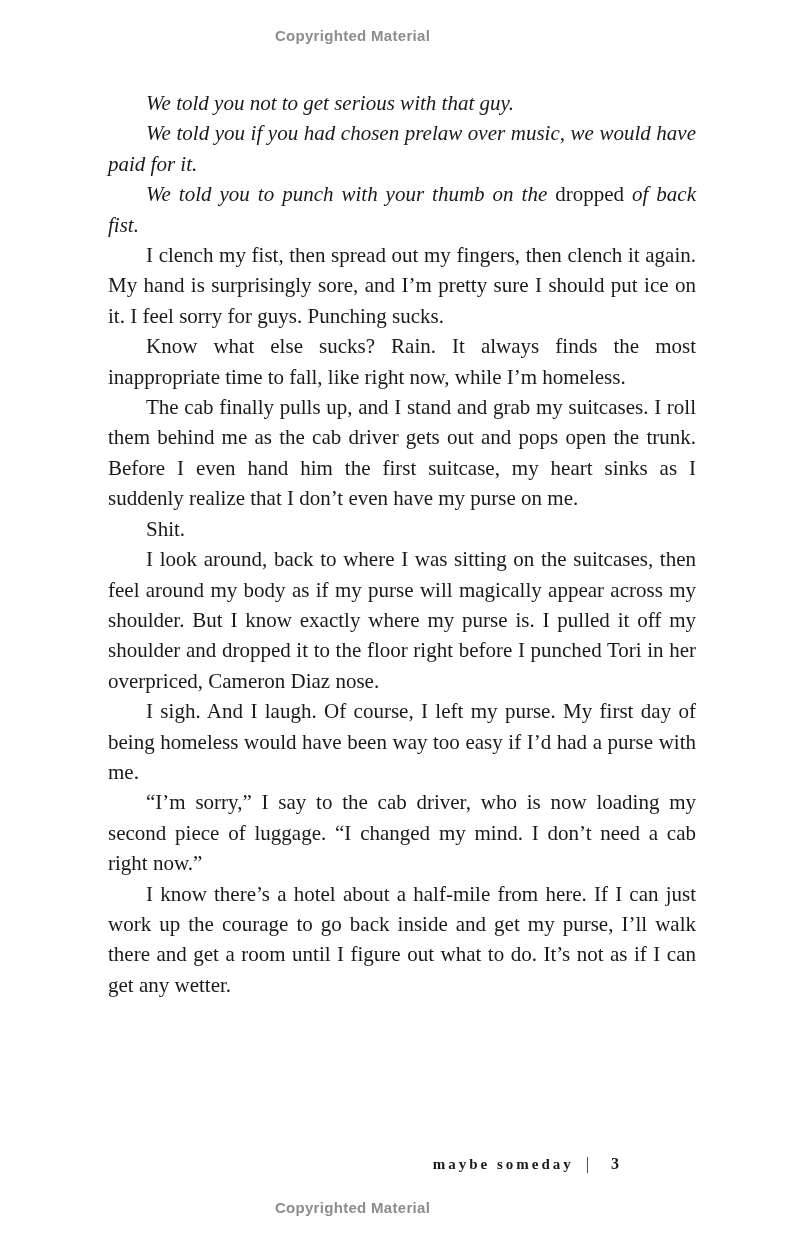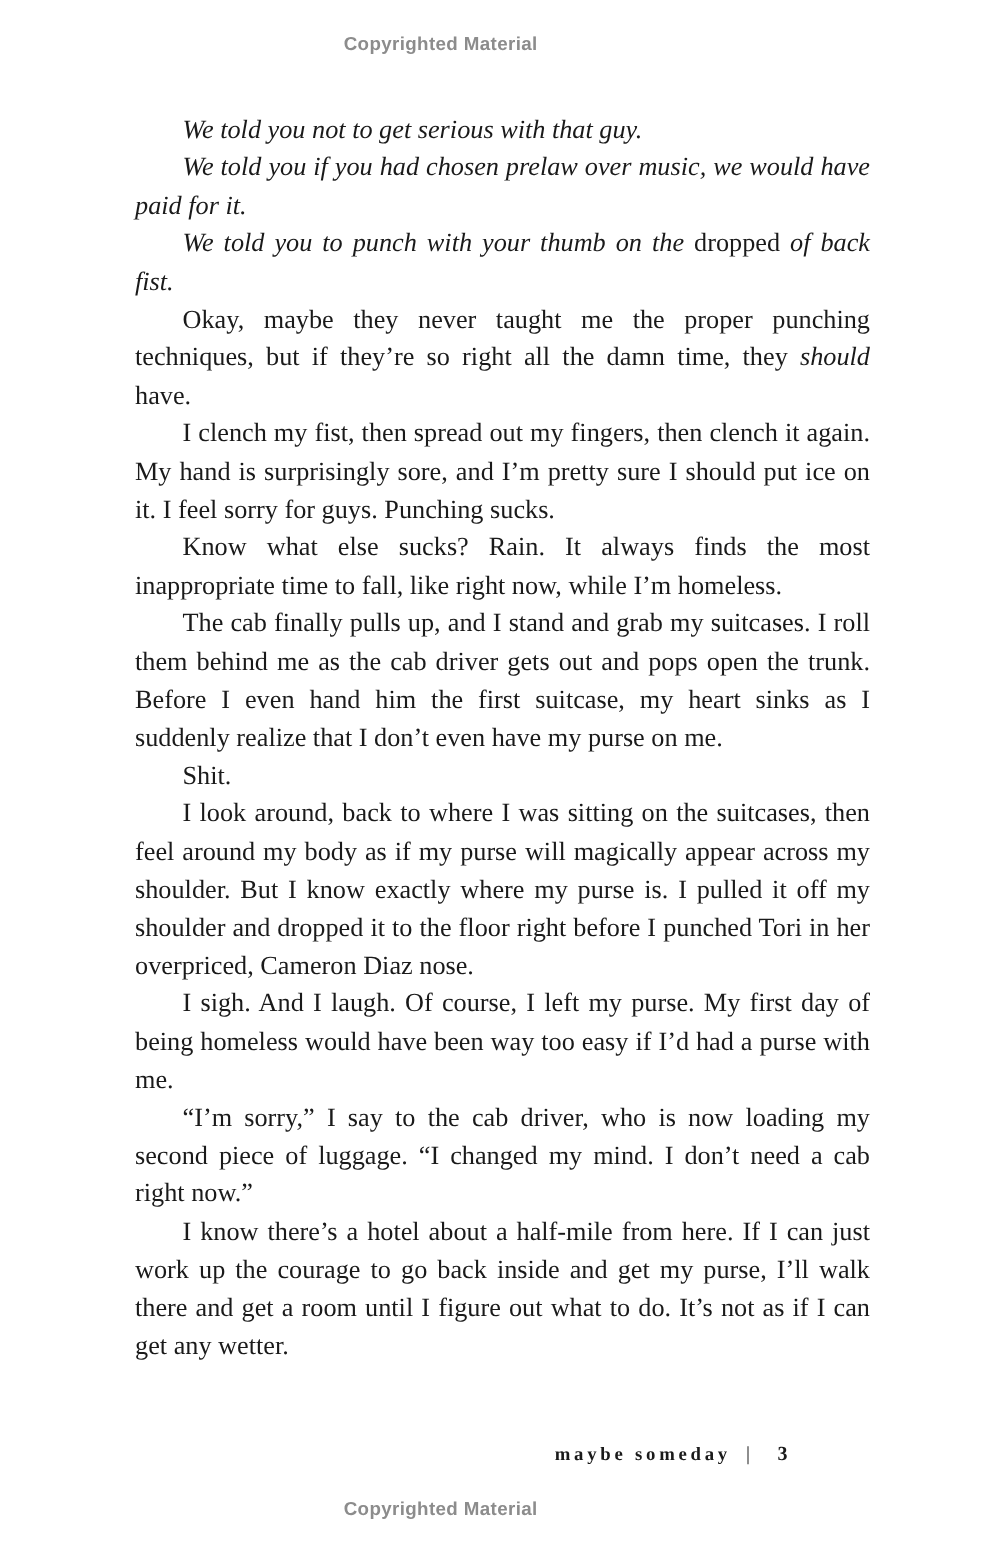--- a/index.html
+++ b/index.html
@@ -42,21 +42,21 @@
     margin: 0;
     padding: 0;
     text-indent: 38px;
   }
   .body-text em {
     font-style: italic;
   }
   .footer {
     position: absolute;
     top: 1155px;
-    right: 75px;
+    right: 86px;
     display: flex;
     align-items: baseline;
     color: #1a1a1a;
     font-family: "Liberation Serif", serif;
     font-weight: 700;
     font-size: 15px;
   }
   .footer .title { letter-spacing: 3px; }
   .footer .sep {
     margin-left: 12px;
@@ -70,21 +70,20 @@
 <body>
 
 <div class="page" style="background: rgb(255, 255, 255);">
 
   <div class="notice top" style="color: rgb(140, 140, 140);">Copyrighted Material</div>
 
   <div class="body-text" style="color: rgb(26, 26, 26);">
       <p><em>We told you not to get serious with that guy.</em></p>
       <p><em>We told you if you had chosen prelaw over music, we would have paid for it.</em></p>
       <p><em>We told you to punch with your thumb on the </em><span>dropped</span><em> of back fist.</em></p>
-      <p><span>Okay, maybe they never taught me the proper punching techniques, but if they’re so right all the damn time, they </span><em>should</em><span> have.</span></p>
       <p><span>I clench my fist, then spread out my fingers, then clench it again. My hand is surprisingly sore, and I’m pretty sure I should put ice on it. I feel sorry for guys. Punching sucks.</span></p>
       <p><span>Know what else sucks? Rain. It always finds the most inappropriate time to fall, like right now, while I’m homeless.</span></p>
       <p><span>The cab finally pulls up, and I stand and grab my suitcases. I roll them behind me as the cab driver gets out and pops open the trunk. Before I even hand him the first suitcase, my heart sinks as I suddenly realize that I don’t even have my purse on me.</span></p>
       <p><span>Shit.</span></p>
       <p><span>I look around, back to where I was sitting on the suitcases, then feel around my body as if my purse will magically appear across my shoulder. But I know exactly where my purse is. I pulled it off my shoulder and dropped it to the floor right before I punched Tori in her overpriced, Cameron Diaz nose.</span></p>
       <p><span>I sigh. And I laugh. Of course, I left my purse. My first day of being homeless would have been way too easy if I’d had a purse with me.</span></p>
       <p><span>“I’m sorry,” I say to the cab driver, who is now loading my second piece of luggage. “I changed my mind. I don’t need a cab right now.”</span></p>
       <p><span>I know there’s a hotel about a half-mile from here. If I can just work up the courage to go back inside and get my purse, I’ll walk there and get a room until I figure out what to do. It’s not as if I can get any wetter.</span></p>
     </div>
 

